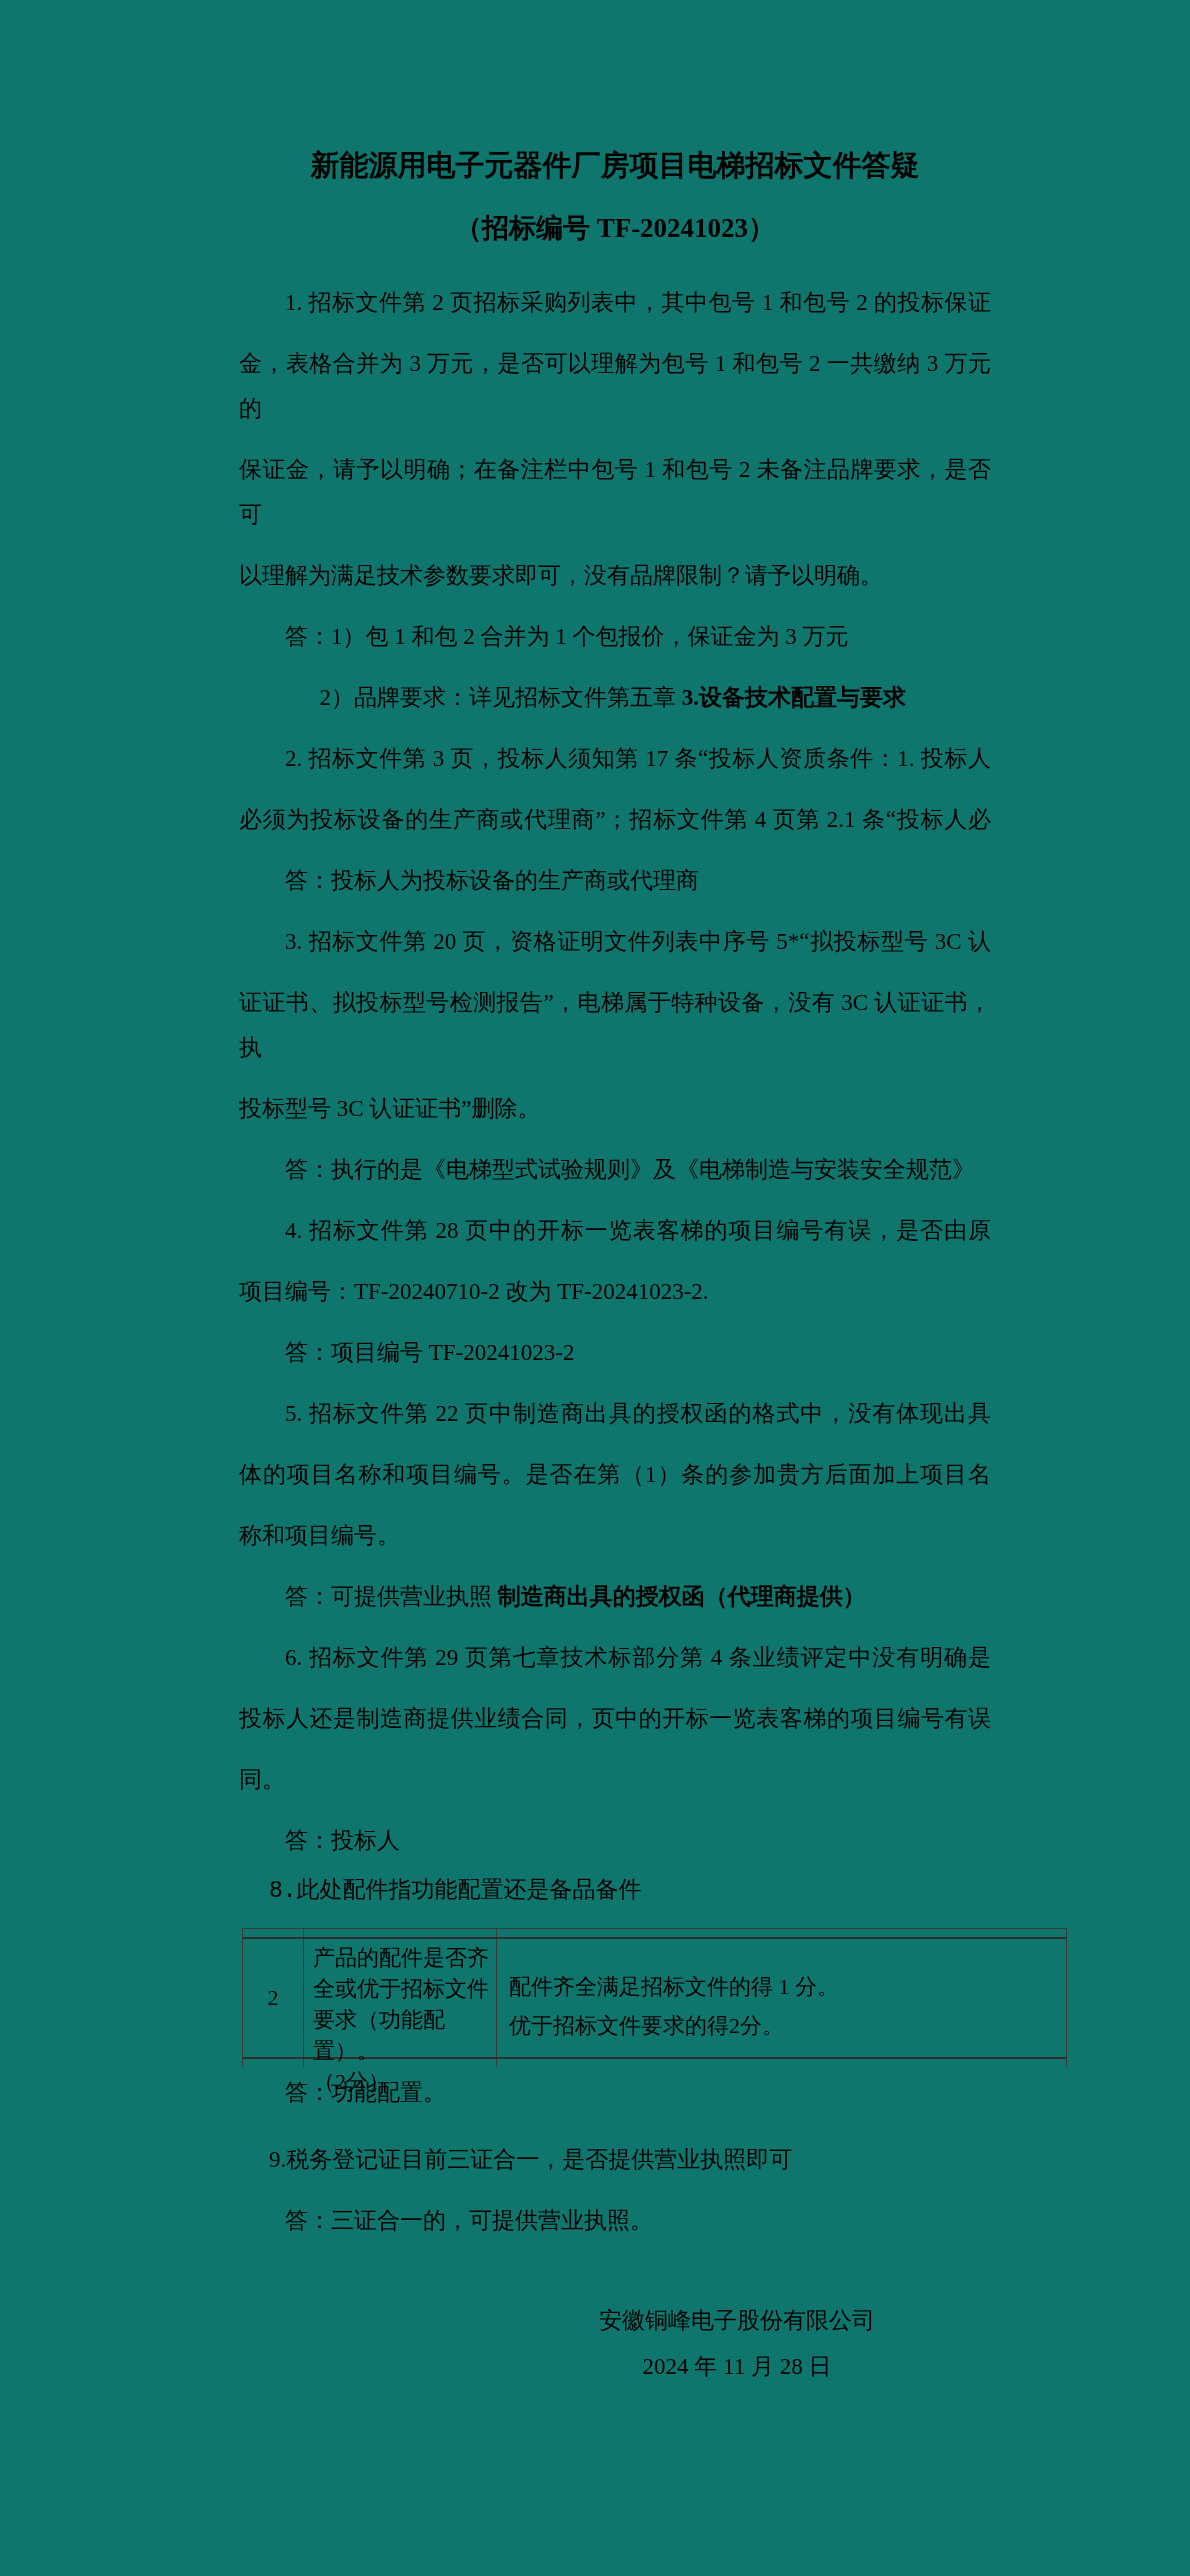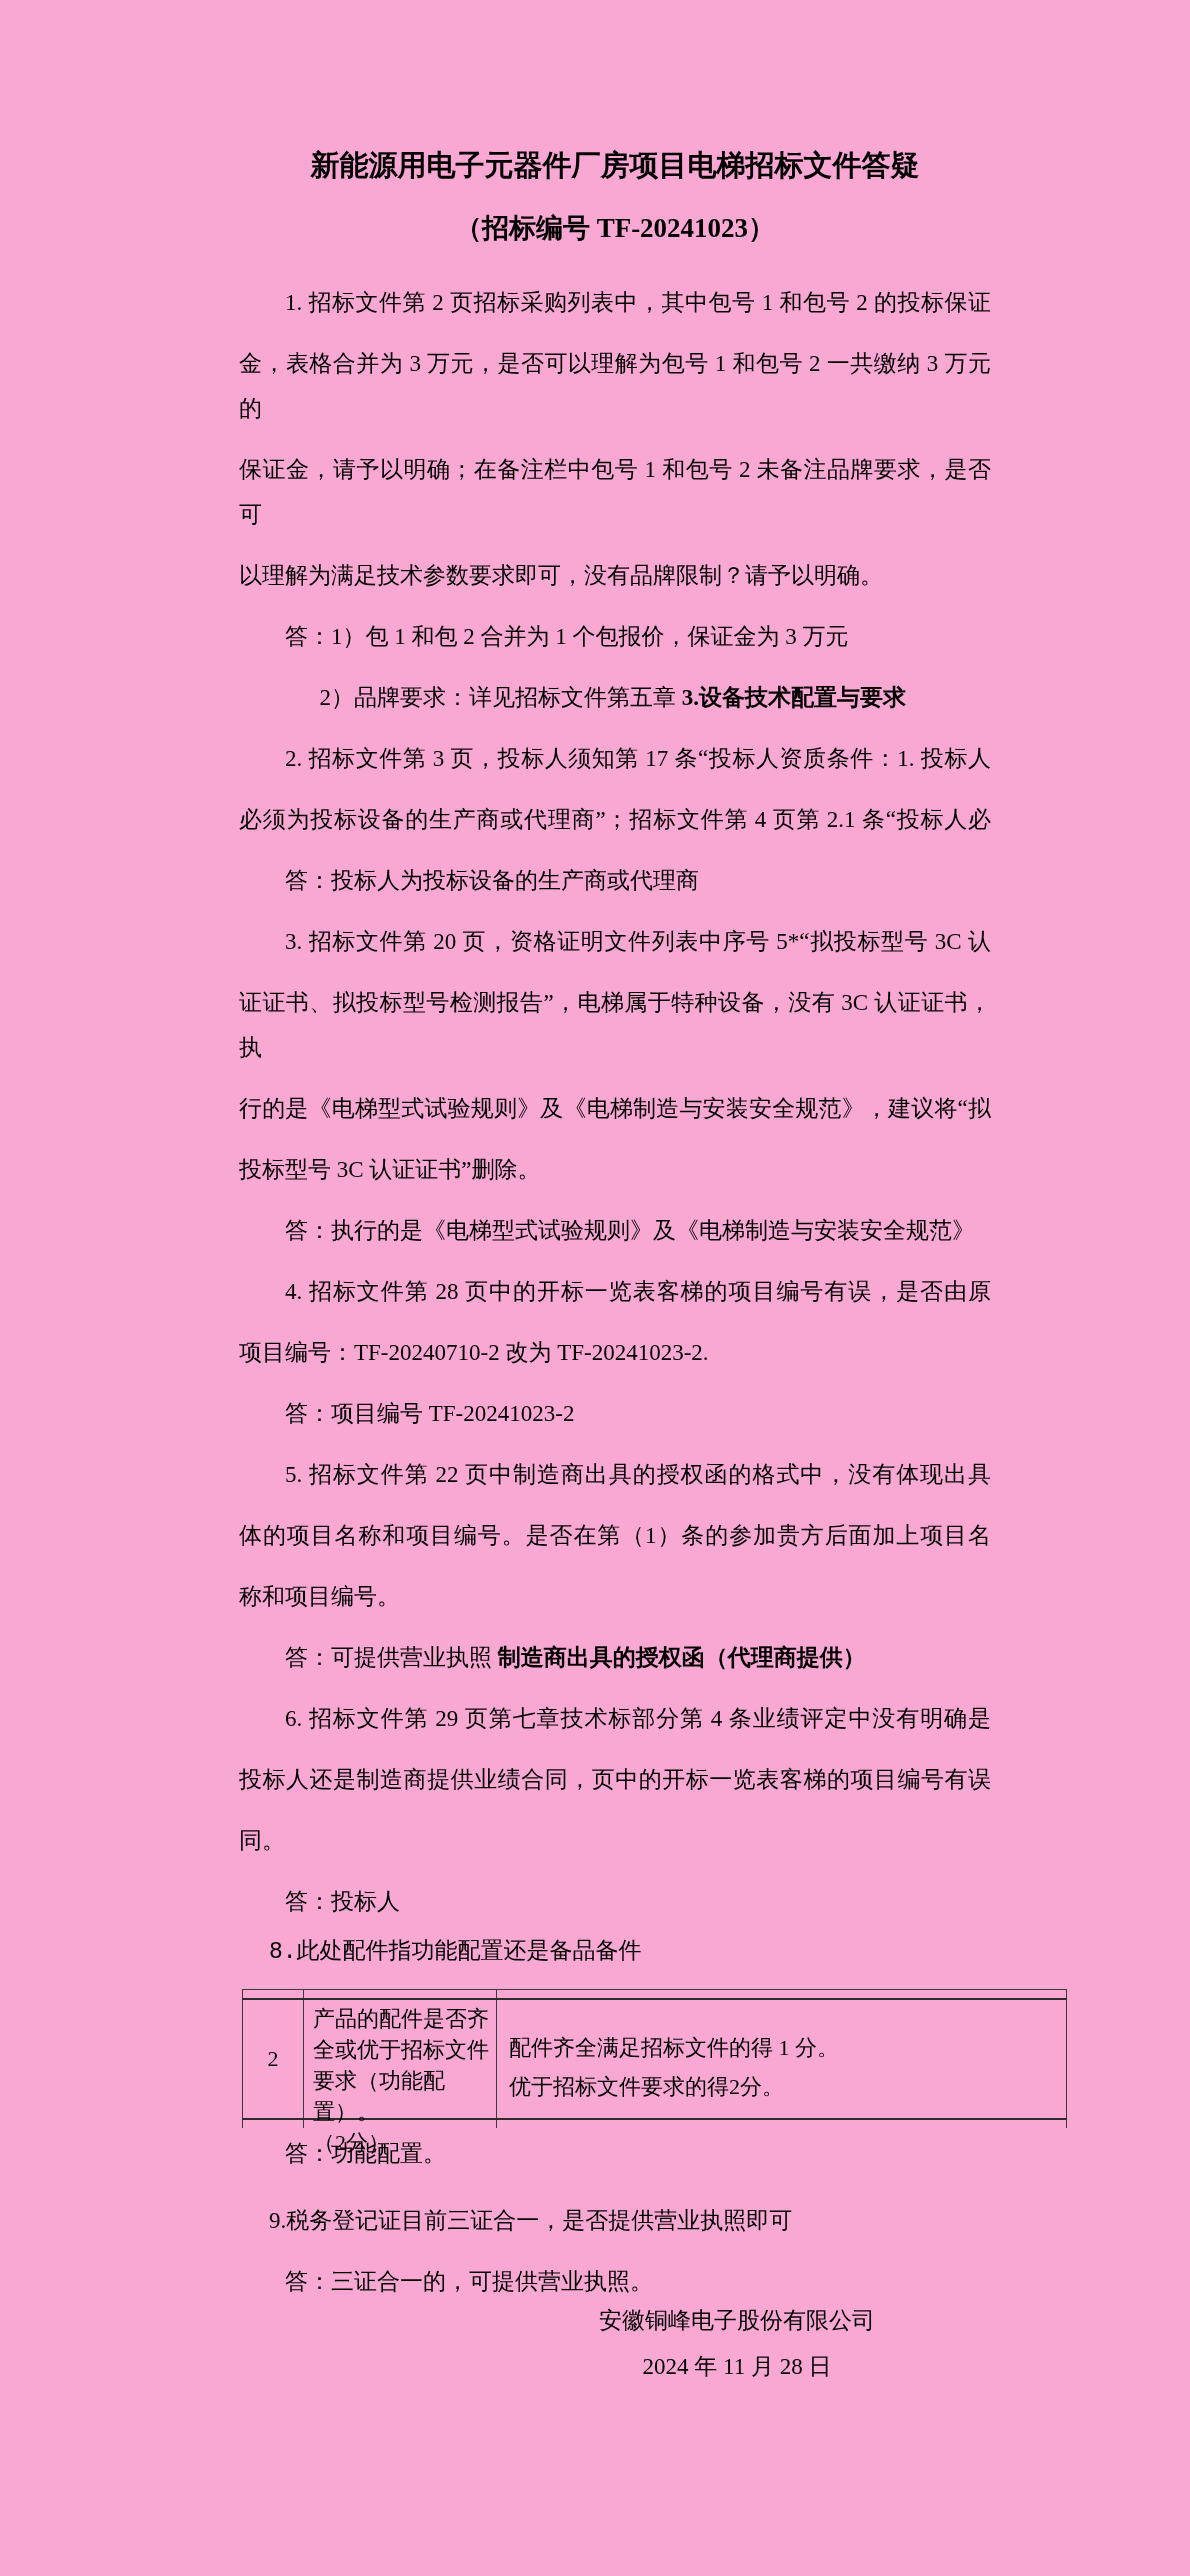--- a/index.html
+++ b/index.html
@@ -1,20 +1,20 @@
 <!DOCTYPE html>
 <html style="font-size:12px"><head>
 <meta charset="utf-8">
 <style>
   html,body{margin:0;padding:0;background:#ffffff;}
   .page{
     position:relative;
     width:1190px;
     height:2576px;
-    background:#f9a8d4;
+    background:#0f766e;
     overflow:hidden;
     font-family:"Liberation Serif","DejaVu Serif",serif;
     color:#000000;
     font-size:23px;
   }
   .content{
     position:absolute;
     left:223px;
     top:0;
     width:784px;
@@ -105,21 +105,20 @@
 
     <div>
       <p class="ln fill ind2 qgap">2. 招标文件第 3 页，投标人须知第 17 条“投标人资质条件：1. 投标人</p>
       <p class="ln fill">必须为投标设备的生产商或代理商”；招标文件第 4 页第 2.1 条“投标人必</p>
       <p class="ln ind2">答：投标人为投标设备的生产商或代理商</p>
     </div>
 
     <div>
       <p class="ln fill ind2 qgap">3. 招标文件第 20 页，资格证明文件列表中序号 5*“拟投标型号 3C 认</p>
       <p class="ln fill">证证书、拟投标型号检测报告”，电梯属于特种设备，没有 3C 认证证书，执</p>
-      <p class="ln fill">行的是《电梯型式试验规则》及《电梯制造与安装安全规范》，建议将“拟</p>
       <p class="ln">投标型号 3C 认证证书”删除。</p>
       <p class="ln ind2">答：执行的是《电梯型式试验规则》及《电梯制造与安装安全规范》</p>
     </div>
 
     <div>
       <p class="ln fill ind2 qgap">4. 招标文件第 28 页中的开标一览表客梯的项目编号有误，是否由原</p>
       <p class="ln">项目编号：TF-20240710-2 改为 TF-20241023-2.</p>
       <p class="ln ind2">答：项目编号 TF-20241023-2</p>
     </div>
 

